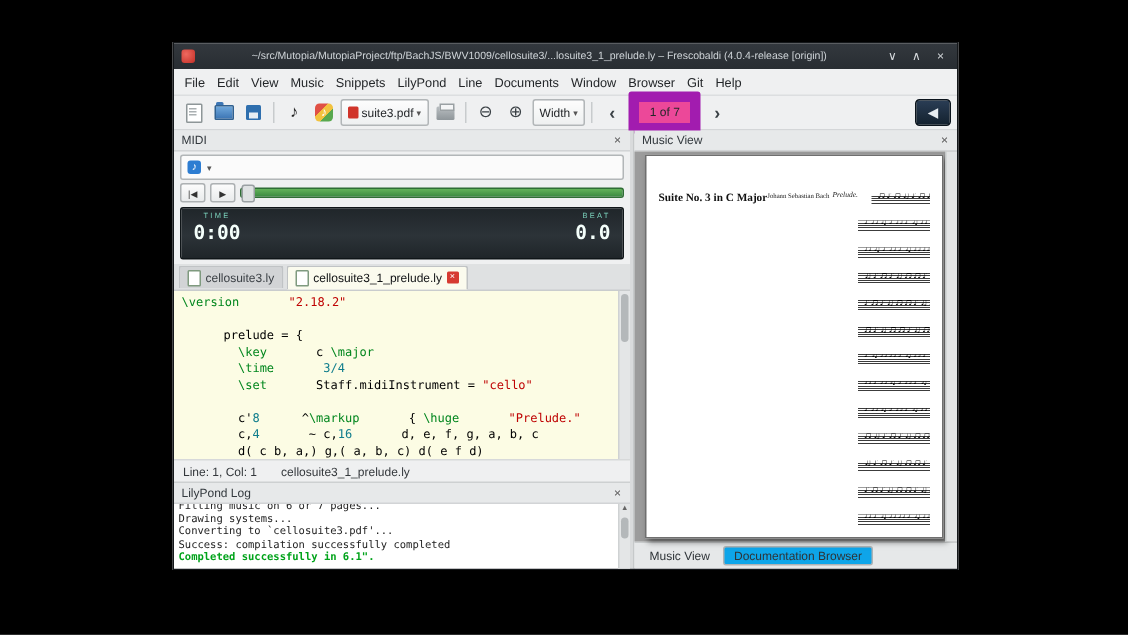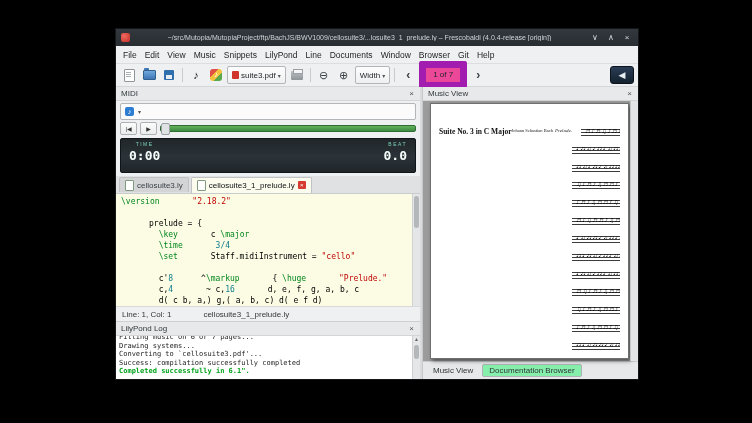--- a/index.html
+++ b/index.html
@@ -85,21 +85,21 @@
   .cl .str{color:#bf0303;}
   .cl .num{color:#0f7d8c;}
   .cl .pl{color:#000;padding-left:28px;}
   .vscroll{width:7px;background:#e4e6e7;border-left:1px solid #cfd2d3;position:relative;flex:0 0 auto;}
   .vscroll .thumb{position:absolute;left:1px;right:1px;background:#b4b8ba;border-radius:3px;}
   .ed-thumb{top:2px;height:32px;}
   .log-thumb{top:9px;height:14px;}
   .mv-thumb{top:2px;height:48px;}
   .scroll-arrow{position:absolute;top:0;left:0;right:0;text-align:center;font-size:5px;color:#666;line-height:7px;}
   
-  .statusbar{height:14px;display:flex;align-items:center;gap:32px;padding:0 6px;font-size:8px;color:#34383c;
+  .statusbar{height:14px;display:flex;align-items:center;gap:16px;padding:0 6px;font-size:8px;color:#34383c;
              background:#eff0f1;border-top:1px solid #d7d9da;flex:0 0 auto;}
   
   .log-dock{height:57px;display:flex;flex-direction:column;flex:0 0 auto;border-top:1px solid #cdd0d1;}
   .log-wrap{flex:1;display:flex;min-height:0;background:#fff;gap:16px;}
   .log{flex:1;overflow:hidden;font-family:"DejaVu Sans Mono",monospace;font-size:7px;line-height:8.5px;color:#222;padding:0 3px;}
   .log-lines{margin-top:-3px;}
   .log-line.success{color:#00a31a;font-weight:bold;}
   
   .music-area{flex:1;display:flex;min-height:0;background:#9c9c9c;position:relative;}
   .page{flex:1;margin:2px 9px 2px 7px;background:#fff;border:1px solid #6f6f6f;box-shadow:2px 2px 4px rgba(0,0,0,.5);
@@ -109,21 +109,21 @@
   .pg-section{font-family:"Liberation Serif",serif;font-style:italic;font-size:5px;color:#222;margin:1px 0 1px 2px;}
   .staves{flex:1;display:flex;flex-direction:column;justify-content:space-between;min-height:0;padding:2px 0 3px;}
   .staff{height:7px;position:relative;overflow:hidden;
          background:repeating-linear-gradient(to bottom,#3c3c3c 0,#3c3c3c .6px,transparent .6px,transparent 1.55px);}
   .staff.first{margin-left:9px;}
   .staff::after{content:attr(data-notes);position:absolute;left:4px;top:-2.5px;font-size:6px;letter-spacing:.6px;color:#000;
                 font-family:"DejaVu Sans",sans-serif;white-space:nowrap;}
   .mv-scroll{position:absolute;right:0;top:0;bottom:0;width:7px;background:#e2e4e5;border-left:1px solid #c4c7c8;}
   .btabs{height:17px;display:flex;align-items:center;background:#e6e8e9;border-top:1px solid #c9cccd;padding-left:4px;gap:3px;font-size:8px;color:#2f3438;flex:0 0 auto;}
   .btab{padding:1px 6px;}
-  .btab.boxed{border:1px solid #aeb2b4;background:#86efac;border-radius:2px;}
+  .btab.boxed{border:1px solid #aeb2b4;background:#0ea5e9;border-radius:2px;}
 </style>
 </head>
 <body>
 
 <div class="screen">
   <div class="window">
 
     <div class="titlebar">
       <span class="app-icon"></span>
       <span class="title">~/src/Mutopia/MutopiaProject/ftp/BachJS/BWV1009/cellosuite3/...losuite3_1_prelude.ly – Frescobaldi (4.0.4-release [origin])</span>

